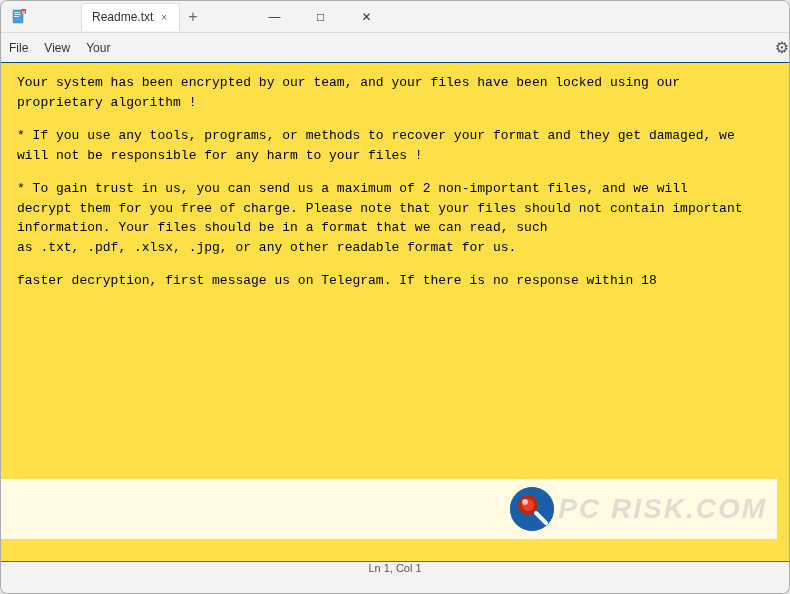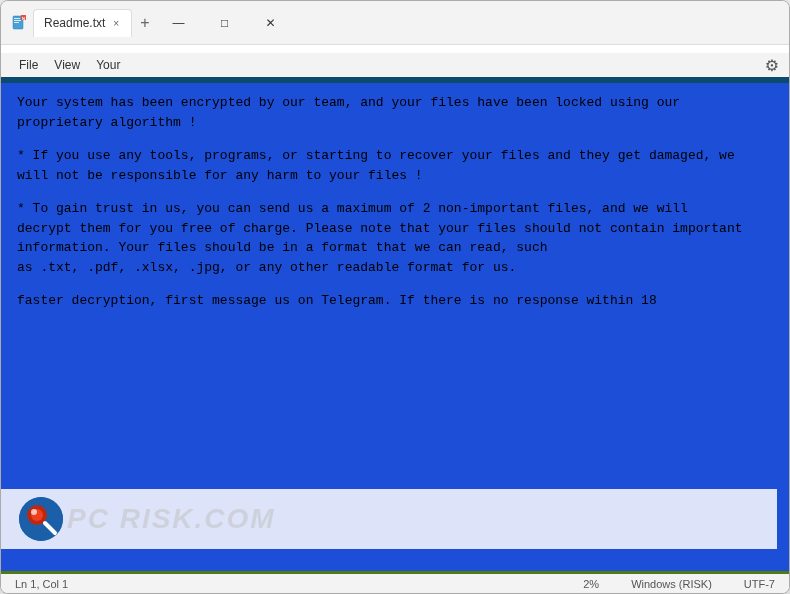--- a/index.html
+++ b/index.html
@@ -19,26 +19,27 @@
       display: flex;
       flex-direction: column;
       border-radius: 8px;
       overflow: hidden;
       box-shadow: 0 2px 10px rgba(0,0,0,0.2);
     }
 
     
     .title-bar {
       background: #f3f3f3;
-      height: 44px;
+      height: 32px;
       display: flex;
       align-items: center;
       padding: 0 10px;
       border-bottom: 1px solid #ddd;
       user-select: none;
+      gap: 48px;
     }
 
     .title-bar-icon {
       width: 16px;
       height: 16px;
       margin-right: 6px;
       display: flex;
       align-items: center;
       justify-content: center;
     }
@@ -100,25 +101,24 @@
       cursor: pointer;
       color: #333;
       background: none;
       border: none;
     }
 
     
     .menu-bar {
       display: flex;
       align-items: center;
-      padding: 0 10px;
+      padding: 0 0;
       height: 30px;
       background: #f3f3f3;
-      border-bottom: 6px solid #0c4a6e;
-      margin-top: 8px;
+      border-bottom: 1px solid #0c4a6e;
     }
 
     .menu-item {
       font-size: 12px;
       color: #333;
       padding: 4px 8px;
       cursor: pointer;
       border-radius: 3px;
     }
 
@@ -137,21 +137,21 @@
     }
 
     .text-area {
       flex: 1;
       overflow-y: scroll;
       padding: 10px 16px;
       font-family: 'Courier New', Courier, monospace;
       font-size: 13px;
       line-height: 1.5;
       color: #000;
-      background: #1d4ed8;
+      background: #fde047;
     }
 
     .text-area p {
       margin-bottom: 14px;
       white-space: pre-wrap;
       word-break: break-word;
     }
 
     
     .text-area::-webkit-scrollbar {
@@ -161,29 +161,30 @@
       background: #f0f0f0;
     }
     .text-area::-webkit-scrollbar-thumb {
       background: #c0c0c0;
       border: 2px solid #f0f0f0;
       border-radius: 6px;
     }
 
     
     .status-bar {
-      height: 22px;
+      height: 32px;
       background: #f3f3f3;
-      border-top: 3px solid #4d7c0f;
+      border-top: 1px solid #4d7c0f;
       display: flex;
       align-items: center;
       padding: 0 8px;
       font-size: 11px;
       color: #555;
       gap: 20px;
+      flex-direction: column;
     }
 
     .status-item {
       padding: 0 6px;
     }
 
     .status-bar-left {
       display: flex;
       align-items: center;
       flex: 1;
@@ -197,23 +198,24 @@
 
     
     .watermark-overlay {
       position: absolute;
       bottom: 22px;
       left: 0;
       right: 12px;
       height: 60px;
       display: flex;
       align-items: center;
-      padding: 0 18px;
+      padding: 0 10px;
       pointer-events: none;
       background: rgba(255,255,255,0.85);
+      justify-content: flex-end;
     }
 
     .watermark-logo {
       display: flex;
       align-items: center;
       gap: 4px;
     }
 
     .watermark-circle {
       width: 44px;
@@ -282,21 +284,21 @@
     <span class="menu-item">View</span>
     <span class="menu-item">Your</span>
     <span class="menu-gear">⚙</span>
   </div>
 
   <div class="content-wrapper">
     <div class="content-area">
       <div class="text-area">
         <p>Your system has been encrypted by our team, and your files have been locked using our
 proprietary algorithm !</p>
-        <p>* If you use any tools, programs, or starting to recover your files and they get damaged, we
+        <p>* If you use any tools, programs, or methods to recover your format and they get damaged, we
 will not be responsible for any harm to your files !</p>
         <p>* To gain trust in us, you can send us a maximum of 2 non-important files, and we will
 decrypt them for you free of charge. Please note that your files should not contain important
 information. Your files should be in a format that we can read, such
 as .txt, .pdf, .xlsx, .jpg, or any other readable format for us.</p>
         <p>faster decryption, first message us on Telegram. If there is no response within 18</p>
       </div>
     </div>
 
     <div class="watermark-overlay">

